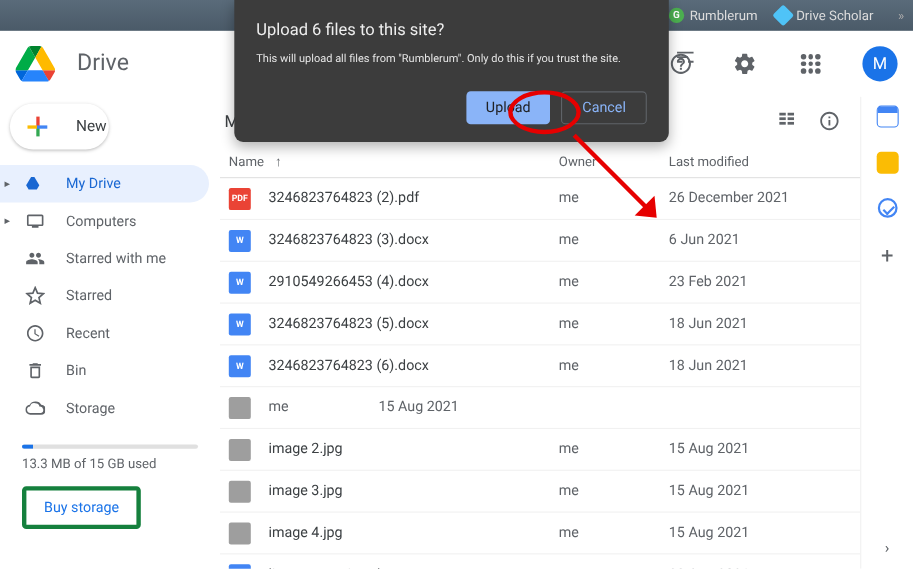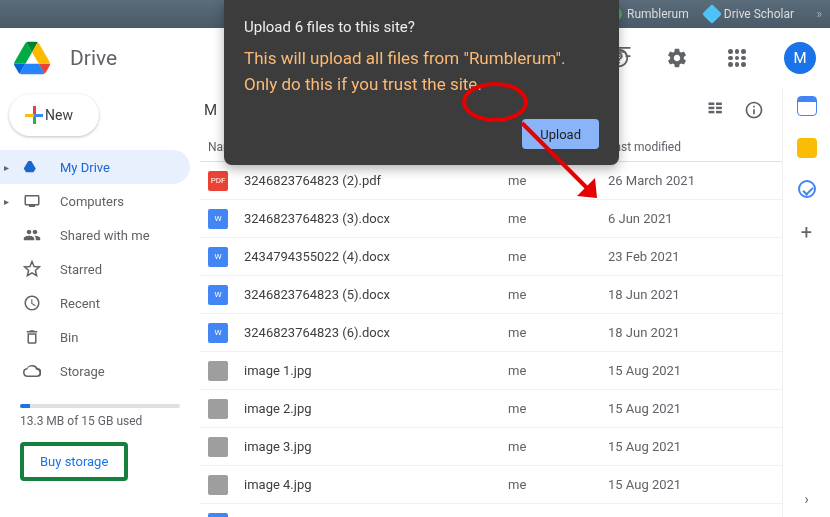--- a/index.html
+++ b/index.html
@@ -14,21 +14,21 @@
 .logo svg{width:36px;height:36px}
 .brand{font-size:21px;color:#5f6368}
 .header .sp{flex:1}
 .hicon{width:22px;height:22px;display:flex;align-items:center;justify-content:center;color:#5f6368;cursor:pointer;margin-left:16px}
 .hicon svg{width:22px;height:22px;fill:currentColor}
 .apps{width:18px;height:18px;display:grid;grid-template-columns:repeat(3,1fr);grid-template-rows:repeat(3,1fr);gap:2px;margin-left:20px;cursor:pointer}
 .apps div{background:#5f6368;border-radius:50%}
 .avatar{width:32px;height:32px;border-radius:50%;background:#1a73e8;color:#fff;display:flex;align-items:center;justify-content:center;font-size:15px;margin-left:18px;cursor:pointer}
 .main{display:flex;height:429px}
 .sidebar{width:200px;padding-top:4px}
-.new-btn{margin:2px 0 14px 9px;width:90px;height:42px;border-radius:22px;background:#fff;box-shadow:0 1px 3px rgba(0,0,0,.25);display:flex;align-items:center;gap:0;padding-left:14px;cursor:pointer;font-size:14px;color:#3c4043}
+.new-btn{margin:2px 0 14px 9px;width:90px;height:42px;border-radius:22px;background:#fff;box-shadow:0 1px 3px rgba(0,0,0,.25);display:flex;align-items:center;gap:24px;padding-left:14px;cursor:pointer;font-size:14px;color:#3c4043}
 .plus{width:22px;height:22px;position:relative}
 .plus::before,.plus::after{content:'';position:absolute;background:#ea4335}
 .plus::before{left:10px;top:2px;width:3px;height:18px;background:linear-gradient(#ea4335 50%,#34a853 50%)}
 .plus::after{top:10px;left:2px;height:3px;width:18px;background:linear-gradient(90deg,#fbbc04 50%,#4285f4 50%)}
 .nav{list-style:none}
 .nav li{height:34px;display:flex;align-items:center;padding-left:22px;gap:18px;cursor:pointer;font-size:13px;color:#5f6368;border-radius:0 17px 17px 0;margin-right:10px;position:relative}
 .nav li.sel{background:#e8f0fe;color:#1967d2}
 .nav li .ico{width:20px;height:20px;display:flex;align-items:center;justify-content:center}
 .nav li .ico svg{width:18px;height:18px;fill:currentColor}
 .nav li .chev{position:absolute;left:4px;font-size:10px;color:#5f6368}
@@ -39,38 +39,38 @@
 .content{flex:1;border-left:0}
 .toolbar{height:44px;display:flex;align-items:center;padding:0 18px 0 4px;color:#3c4043;font-size:15px}
 .toolbar .title{flex:1}
 .tb-ico{width:20px;height:20px;margin-left:18px;cursor:pointer;color:#5f6368}
 .tb-ico svg{width:20px;height:20px;fill:currentColor}
 .cols{display:flex;height:30px;align-items:center;border-bottom:1px solid #e0e0e0;color:#5f6368;font-size:12px;padding:0 18px 0 8px}
 .cols .c1{width:300px;display:flex;align-items:center;gap:10px}
 .cols .c2{width:100px}
 .cols .c3{flex:1}
 .file{display:flex;height:38px;align-items:center;border-bottom:1px solid #f1f1f1;padding:0 18px 0 8px;color:#3c4043;font-size:13px}
-.file .fico{width:20px;height:20px;margin-right:16px;border-radius:2px;display:flex;align-items:center;justify-content:center;font-size:8px;color:#fff;font-weight:normal}
+.file .fico{width:20px;height:20px;margin-right:16px;border-radius:2px;display:flex;align-items:center;justify-content:center;font-size:8px;color:#fff;font-weight:bold}
 .file .fname{flex:0 0 264px}
 .file .fown{width:100px;color:#5f6368}
 .file .fdate{flex:1;color:#5f6368}
 .pdf{background:#ea4335}
 .docx{background:#4285f4}
 .thumb{background:#9e9e9e}
 .sidepanel{width:48px;border-left:1px solid #f1f1f1;display:flex;flex-direction:column;align-items:center;padding-top:8px;gap:22px;position:relative}
 .sp-ico{width:20px;height:20px;border-radius:4px;cursor:pointer}
 .sp-cal{background:linear-gradient(#4285f4 30%,#fff 30%);border:1px solid #4285f4}
 .sp-keep{background:#fbbc04}
 .sp-tasks{width:18px;height:18px;border-radius:50%;border:2px solid #4285f4;position:relative}
 .sp-tasks::after{content:'';position:absolute;left:3px;top:5px;width:8px;height:4px;border-left:2px solid #4285f4;border-bottom:2px solid #4285f4;transform:rotate(-45deg)}
 .sp-plus{font-size:20px;color:#5f6368;cursor:pointer}
 .sp-chev{position:absolute;bottom:10px;font-size:14px;color:#5f6368;cursor:pointer}
-.dialog{position:absolute;left:224px;top:0;width:395px;background:#3c3c3c;border-radius:0 0 8px 8px;padding:18px 20px 16px;color:#ddd;box-shadow:0 4px 12px rgba(0,0,0,.3);z-index:10}
+.dialog{position:absolute;left:213px;top:0;width:395px;background:#3c3c3c;border-radius:0 0 8px 8px;padding:18px 20px 16px;color:#ddd;box-shadow:0 4px 12px rgba(0,0,0,.3);z-index:10}
 .dialog .dt{font-size:15px;color:#eee;margin-bottom:10px}
-.dialog .dm{font-size:17px;color:#fdba74;line-height:1.5;margin-bottom:22px}
+.dialog .dm{font-size:10px;color:#e5e5e5;line-height:1.5;margin-bottom:22px}
 .dialog .btns{display:flex;justify-content:flex-end;gap:10px}
 .dialog button{height:30px;padding:0 18px;border-radius:4px;font-size:13px;cursor:pointer}
 .dialog .upb{background:#8ab4f8;border:none;color:#202124}
 .dialog .cnb{background:transparent;border:1px solid #5f6368;color:#8ab4f8}
 .circle{position:absolute;left:462px;top:82px;width:66px;height:40px;border:4px solid #e60000;border-radius:50%;z-index:20;pointer-events:none}
 .arrow{position:absolute;left:517px;top:118px;width:85px;height:85px;z-index:20;pointer-events:none}
 .arrow svg{width:85px;height:85px}
 .adj{position:absolute;left:613px;top:42px;width:20px;height:20px;color:#5f6368}
 .adj svg{width:20px;height:20px;fill:currentColor}
 </style>
@@ -156,21 +156,21 @@
             </svg>
           </span>
           <span>Computers</span>
         </li>
       <li>
           <span class="ico">
             <svg viewBox="0 0 24 24">
               <path d="M16 11c1.66 0 3-1.34 3-3s-1.34-3-3-3-3 1.34-3 3 1.34 3 3 3zm-8 0c1.66 0 3-1.34 3-3S9.66 5 8 5 5 6.34 5 8s1.34 3 3 3zm0 2c-2.33 0-7 1.17-7 3.5V19h14v-2.5c0-2.33-4.67-3.5-7-3.5zm8 0c-.29 0-.62.02-.97.05 1.16.84 1.97 1.97 1.97 3.45V19h6v-2.5c0-2.33-4.67-3.5-7-3.5z"></path>
             </svg>
           </span>
-          <span>Shared with me</span>
+          <span>Starred with me</span>
         </li>
       <li>
           <span class="ico">
             <svg viewBox="0 0 24 24">
               <path d="M12 17.27L18.18 21l-1.64-7.03L22 9.24l-7.19-.61L12 2 9.19 8.63 2 9.24l5.46 4.73L5.82 21 12 17.27z" fill="none" stroke="currentColor" stroke-width="2"></path>
             </svg>
           </span>
           <span>Starred</span>
         </li>
       <li>
@@ -231,49 +231,48 @@
           <span>↑</span>
         </div>
       <div class="c2">Owner</div>
       <div class="c3">Last modified</div>
     </div>
     <div id="filelist">
         <div class="file">
           <div class="fico pdf">PDF</div>
           <div class="fname">3246823764823 (2).pdf</div>
           <div class="fown">me</div>
-          <div class="fdate">26 March 2021</div>
+          <div class="fdate">26 December 2021</div>
         </div>
         <div class="file">
           <div class="fico docx">W</div>
           <div class="fname">3246823764823 (3).docx</div>
           <div class="fown">me</div>
           <div class="fdate">6 Jun 2021</div>
         </div>
         <div class="file">
           <div class="fico docx">W</div>
-          <div class="fname">2434794355022 (4).docx</div>
+          <div class="fname">2910549266453 (4).docx</div>
           <div class="fown">me</div>
           <div class="fdate">23 Feb 2021</div>
         </div>
         <div class="file">
           <div class="fico docx">W</div>
           <div class="fname">3246823764823 (5).docx</div>
           <div class="fown">me</div>
           <div class="fdate">18 Jun 2021</div>
         </div>
         <div class="file">
           <div class="fico docx">W</div>
           <div class="fname">3246823764823 (6).docx</div>
           <div class="fown">me</div>
           <div class="fdate">18 Jun 2021</div>
         </div>
         <div class="file">
           <div class="fico thumb"></div>
-          <div class="fname">image 1.jpg</div>
           <div class="fown">me</div>
           <div class="fdate">15 Aug 2021</div>
         </div>
         <div class="file">
           <div class="fico thumb"></div>
           <div class="fname">image 2.jpg</div>
           <div class="fown">me</div>
           <div class="fdate">15 Aug 2021</div>
         </div>
         <div class="file">
@@ -304,20 +303,21 @@
     <div class="sp-plus">+</div>
     <div class="sp-chev">›</div>
   </div>
 </div>
 
 <div class="dialog">
   <div class="dt">Upload 6 files to this site?</div>
   <div class="dm">This will upload all files from "Rumblerum". Only do this if you trust the site.</div>
   <div class="btns">
     <button class="upb">Upload</button>
+    <button class="cnb">Cancel</button>
   </div>
 </div>
 
 <div class="circle"></div>
 <div class="arrow">
   <svg viewBox="0 0 85 85">
       <line x1="5" y1="5" x2="70" y2="70" stroke="#e60000" stroke-width="4"></line>
       <polygon points="60,78 78,60 80,80" fill="#e60000"></polygon>
     </svg>
 </div>

